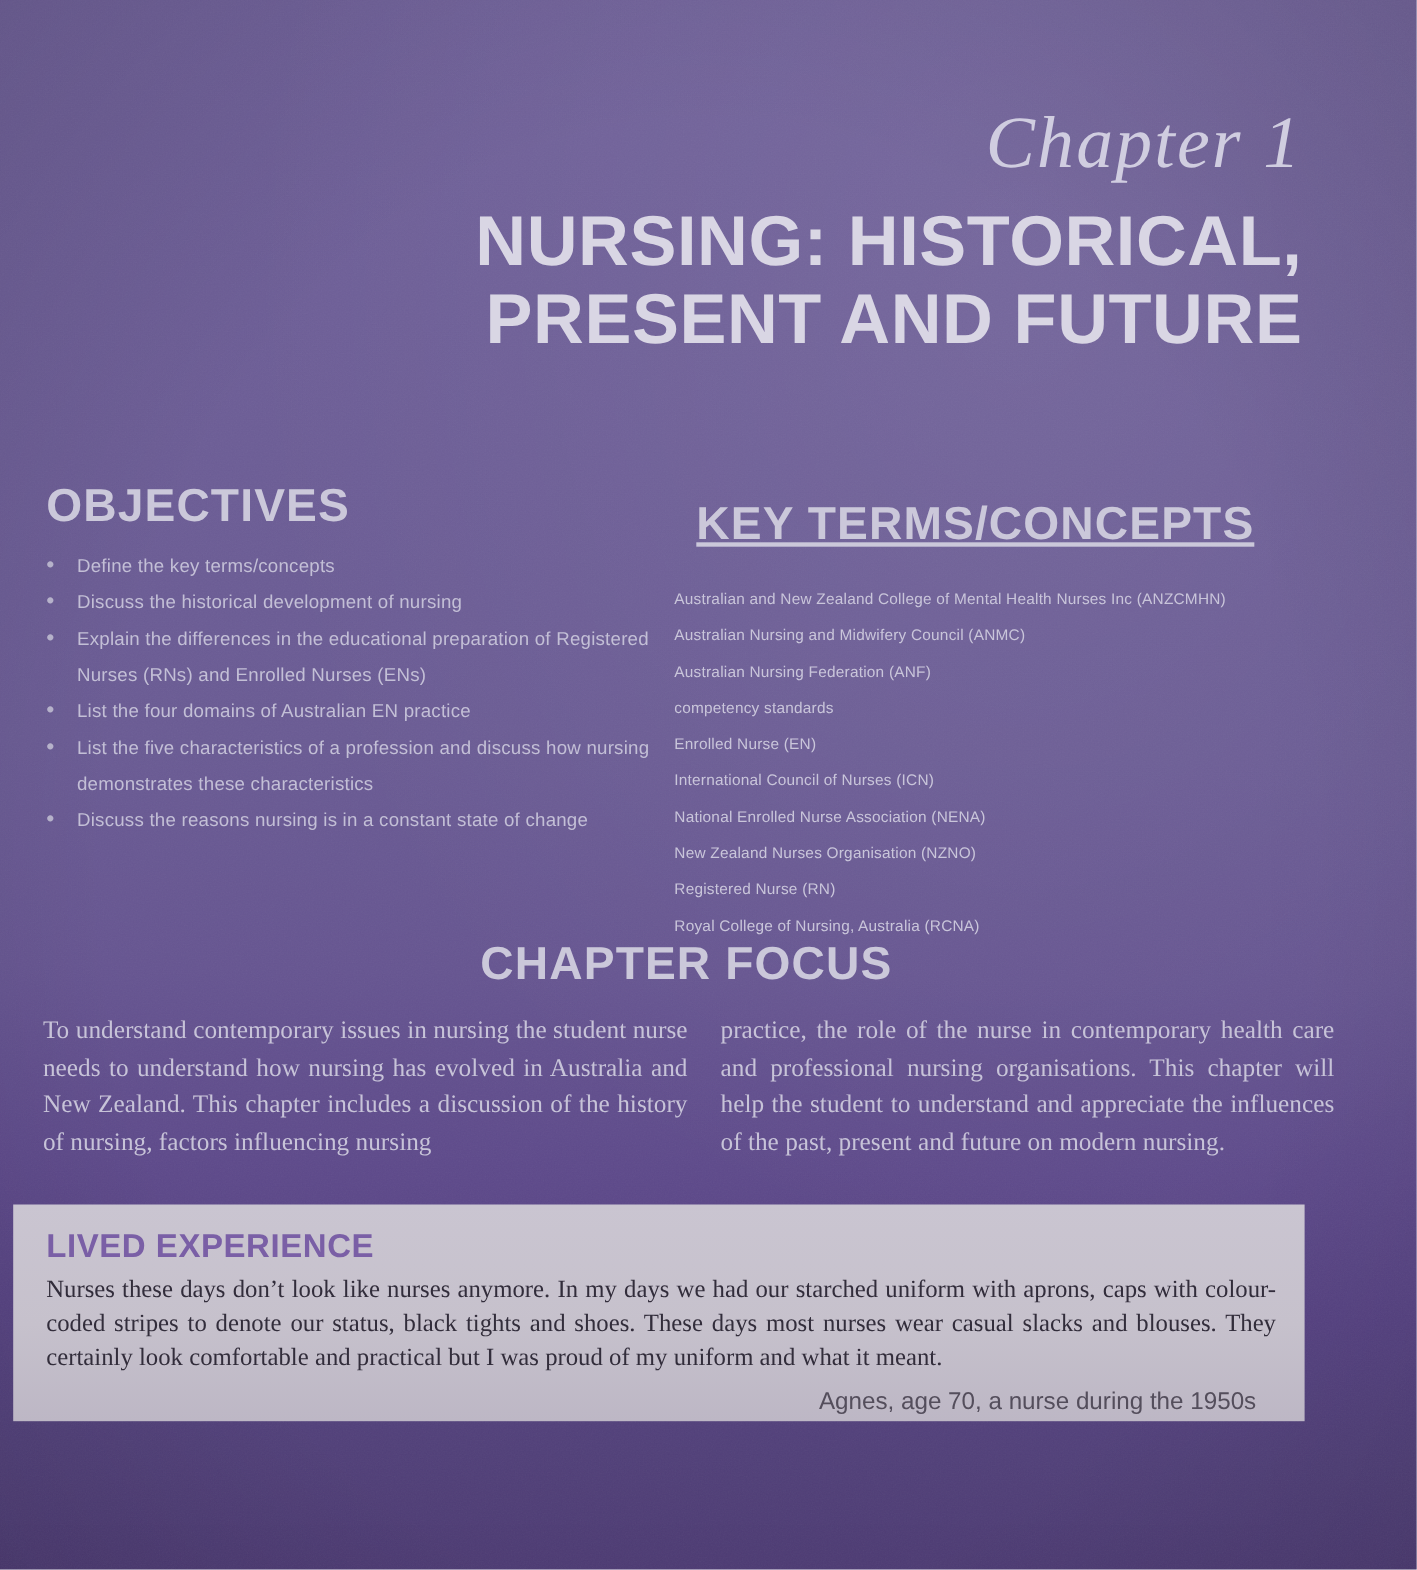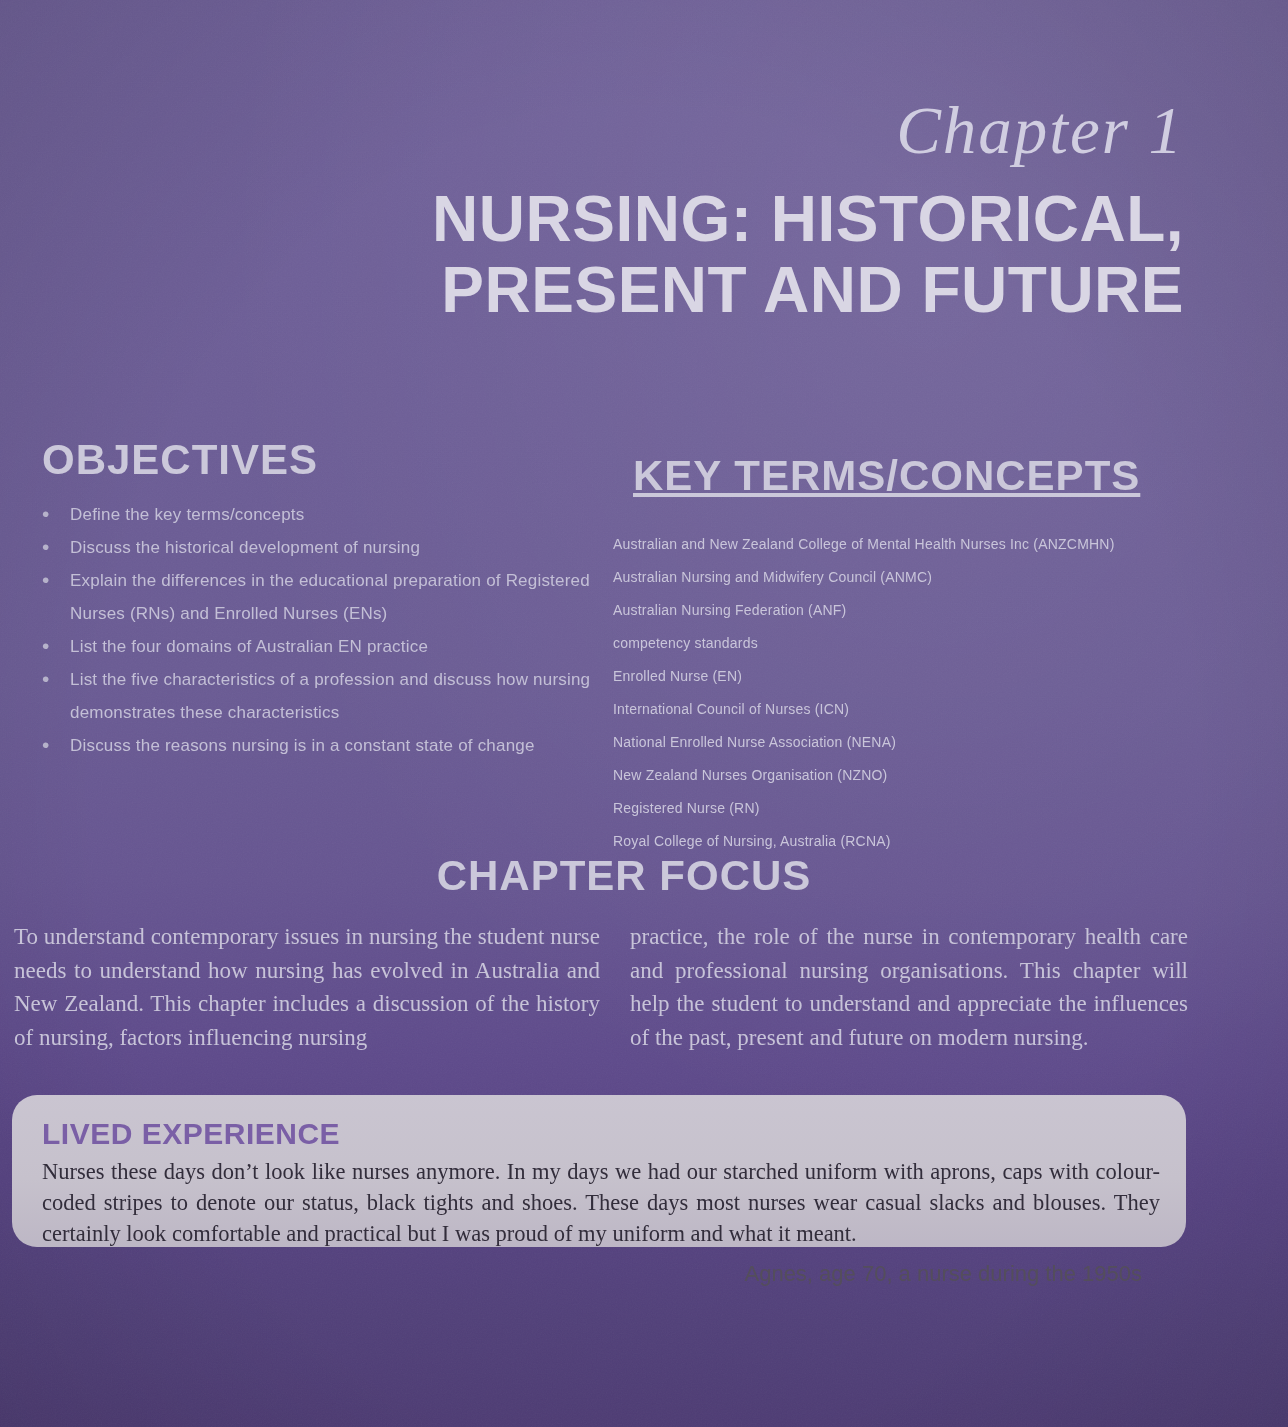--- a/index.html
+++ b/index.html
@@ -72,33 +72,32 @@
 
   
   .focus-heading {
     position: absolute; left: 4px; top: 852px; width: 1240px;
     text-align: center;
   }
   .focus-col {
     position: absolute; top: 920px;
     font-family: "Liberation Serif", serif;
     font-size: 23px; line-height: 33.5px;
-    color: #c7c3d8; text-align: justify;
+    color: #c7c3d8; text-align: justify; margin-left: 25px;
   }
   .focus-col-left  { left: 14px;  width: 586px; }
   .focus-col-right { left: 630px; width: 558px; }
 
   
   .lived-box {
     position: absolute; left: 12px; top: 1095px;
-    width: 1174px; height: 152px;
+    width: 1174px; height: 197px;
     background: linear-gradient(180deg, #cac5d1 0%, #c6c1cc 55%, #bdb7c5 100%);
     box-sizing: border-box;
     padding: 22px 26px 0 30px;
-    border-radius: 25px;
   }
   .lived-heading {
     margin: 0;
     font-size: 30px; font-weight: 700;
     letter-spacing: 0.5px; color: #7a5fa6;
   }
   .lived-body {
     margin: 5px 0 12px 0;
     font-family: "Liberation Serif", serif;
     font-size: 22.5px; line-height: 31px;

